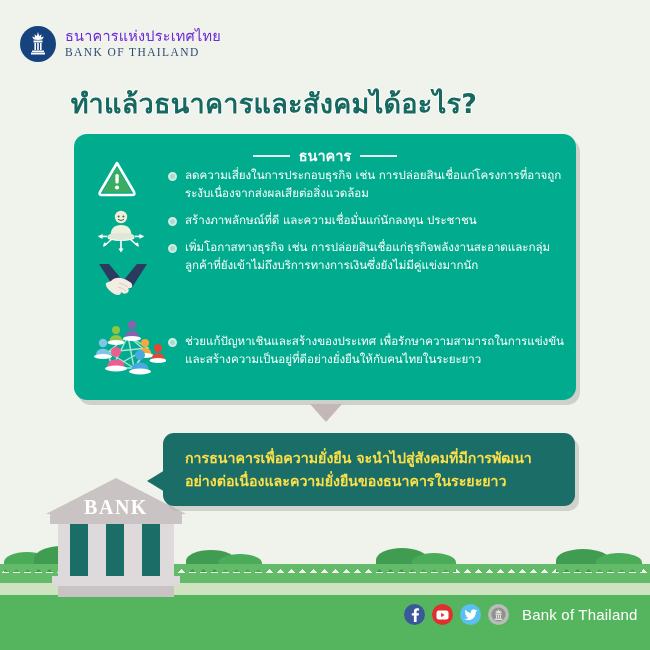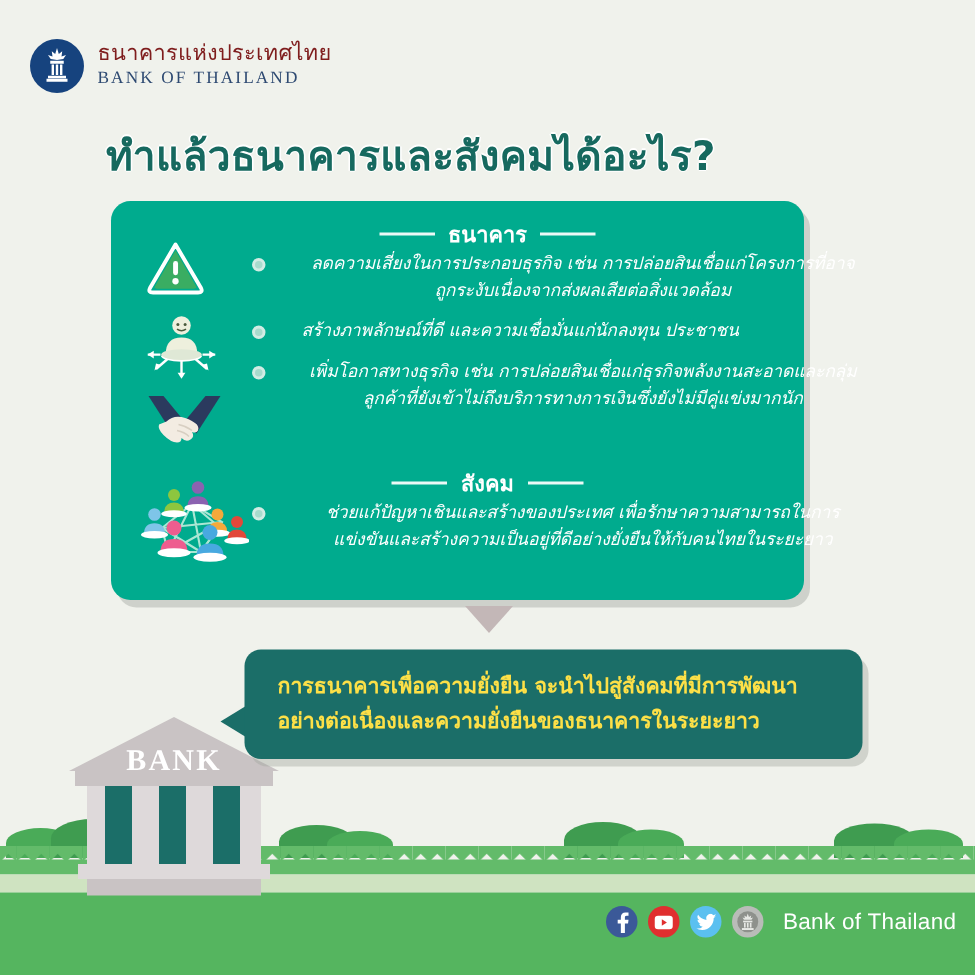--- a/index.html
+++ b/index.html
@@ -21,62 +21,61 @@
   .header { position:absolute; left:20px; top:26px; display:flex; align-items:center; gap:9px; }
   .logo-circle {
     width:36px; height:36px; border-radius:50%;
     background:#16437e;
     display:flex; align-items:center; justify-content:center;
     flex:0 0 auto;
   }
   .logo-mark { width:24px; height:26px; display:block; }
   .logo-text-th {
     font-family:"DejaVu Sans",sans-serif;
-    font-size:14.5px; color:#7f1d1d; letter-spacing:.2px; line-height:1.15;
+    font-size:14.5px; color:#6d28d9; letter-spacing:.2px; line-height:1.15;
     white-space:nowrap;
   }
   .logo-text-en {
     font-family:"Liberation Serif","DejaVu Serif",serif;
     font-size:11.5px; color:#2e4a72; letter-spacing:1.4px; line-height:1.25;
     white-space:nowrap;
   }
 
   
   .title {
     position:absolute; left:0; top:82px; width:548px; text-align:center;
     font-family:"DejaVu Sans",sans-serif;
     font-size:27px; font-weight:bold; color:#16695f;
     letter-spacing:.3px;
     text-shadow:0 1px 0 #ffffff, 1px 0 0 #ffffff, -1px 0 0 #ffffff, 0 -1px 0 #ffffff;
   }
 
   
   .card {
-    position:absolute; left:74px; top:134px; width:462px; height:266px;
+    position:absolute; left:74px; top:134px; width:502px; height:266px;
     background:#00ab8e;
     border-radius:13px;
     box-shadow:4px 5px 0 rgba(160,165,158,.42);
-    text-align:center;
   }
 
   .sec-head {
     display:flex; align-items:center; justify-content:center; gap:9px;
     font-family:"DejaVu Sans",sans-serif;
     font-size:14.5px; font-weight:bold; color:#ffffff;
   }
   .sec-head .rule { width:37px; height:2px; background:#ffffff; opacity:.92; }
 
   .sec-bank { position:absolute; left:0; top:10px; width:502px; }
   .sec-soc  { position:absolute; left:0; top:176px; width:502px; }
 
   .bullets { position:absolute; left:94px; width:408px; }
   .bullets-bank { top:33px; }
   .bullets-soc  { top:199px; }
 
-  .bullet { display:flex; gap:24px; margin-bottom:9px;font-style:italic; }
+  .bullet { display:flex; gap:8px; margin-bottom:9px; }
   .bullet:last-child { margin-bottom:0; }
   .dot {
     flex:0 0 auto; width:9px; height:9px; margin-top:5px; border-radius:50%;
     border:2px solid #d2ece4; background:#a7dbcd;
   }
   .btext {
     font-family:"DejaVu Sans",sans-serif;
     font-size:11.6px; color:#ffffff; line-height:1.55; letter-spacing:-.05px;
   }
 
@@ -310,27 +309,20 @@
     <div class="bullet">
       <span class="dot"></span>
       <span class="btext">สร้างภาพลักษณ์ที่ดี และความเชื่อมั่นแก่นักลงทุน ประชาชน</span>
     </div>
     <div class="bullet">
       <span class="dot"></span>
       <span class="btext">เพิ่มโอกาสทางธุรกิจ เช่น การปล่อยสินเชื่อแก่ธุรกิจพลังงานสะอาดและกลุ่มลูกค้าที่ยังเข้าไม่ถึงบริการทางการเงินซึ่งยังไม่มีคู่แข่งมากนัก</span>
     </div>
   </div>
 
-  <div class="sec-soc">
-    <div class="sec-head">
-      <span class="rule"></span>
-      <span>สังคม</span>
-      <span class="rule"></span>
-    </div>
-  </div>
 
   <div class="bullets bullets-soc">
     <div class="bullet">
       <span class="dot"></span>
       <span class="btext">ช่วยแก้ปัญหาเชินและสร้างของประเทศ เพื่อรักษาความสามารถในการแข่งขันและสร้างความเป็นอยู่ที่ดีอย่างยั่งยืนให้กับคนไทยในระยะยาว</span>
     </div>
   </div>
 </div>
 
 <div class="arrow-down"></div>

